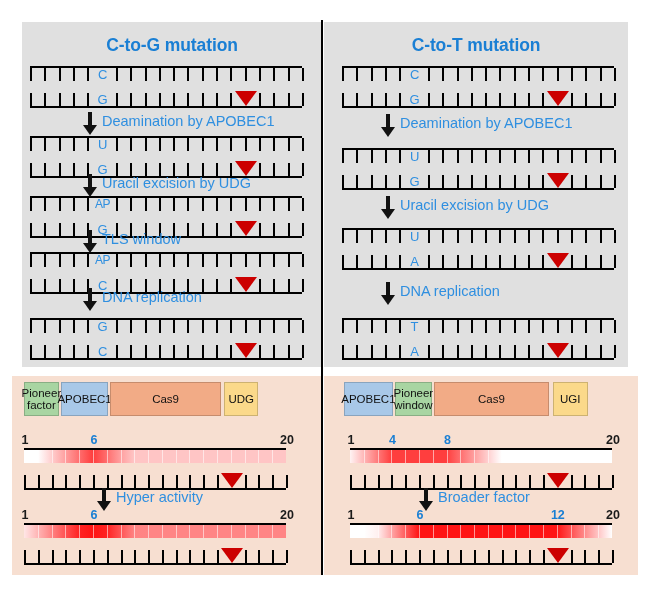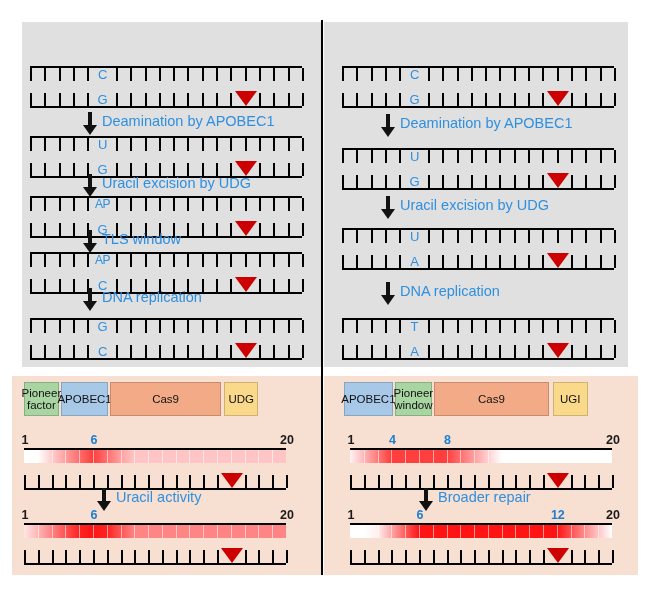--- a/index.html
+++ b/index.html
@@ -126,20 +126,22 @@
 <div class="stage">
 
   <div class="panel panel-top" style="left:22px;top:22px;width:300px;height:345px;"></div>
   <div class="panel panel-top" style="left:324px;top:22px;width:304px;height:345px;"></div>
 
   <div class="panel panel-bot" style="left:12px;top:376px;width:310px;height:199px;"></div>
   <div class="panel panel-bot" style="left:324px;top:376px;width:314px;height:199px;"></div>
 
   <div class="divider" style="left:321px;top:20px;height:555px;"></div>
 
+  <div class="panel-title" style="left:22px;top:35px;width:300px;">C-to-G mutation</div>
+  <div class="panel-title" style="left:324px;top:35px;width:304px;">C-to-T mutation</div>
 
   <div id="dyn">
       <div class="dna" style="left:30px;top:66px;width:272px;">
         <div class="strand-line top"></div>
         <div class="strand-line bot"></div>
         <div class="ticks upper">
           <div class="tick" style="left:0px;"></div>
           <div class="tick" style="left:14.31578947368421px;"></div>
           <div class="tick" style="left:28.63157894736842px;"></div>
           <div class="tick" style="left:42.94736842105263px;"></div>
@@ -448,21 +450,21 @@
           <div class="ht" style="left:234.42105263157893px;"></div>
           <div class="ht" style="left:248.21052631578945px;"></div>
         </div>
         <div class="num dark" style="left:-9px;width:20px;text-align:center;">1</div>
         <div class="num blue" style="left:59.94736842105263px;width:20px;text-align:center;">6</div>
         <div class="num dark" style="left:253px;width:20px;text-align:center;">20</div>
       </div>
       <div class="step" style="left:96px;top:488px;">
         <div class="arrow-shaft"></div>
         <div class="arrow-head"></div>
-        <div class="step-label">Uracil  activity</div>
+        <div class="step-label">Hyper  activity</div>
       </div>
       <div class="ruler" style="left:24px;top:509px;width:262px;">
         <div class="axis"></div>
         <div class="base-line"></div>
         <div class="rticks">
           <div class="rtick" style="left:0px;"></div>
           <div class="rtick" style="left:13.789473684210526px;"></div>
           <div class="rtick" style="left:27.57894736842105px;"></div>
           <div class="rtick" style="left:41.368421052631575px;"></div>
           <div class="rtick" style="left:55.1578947368421px;"></div>
@@ -768,21 +770,21 @@
           <div class="ht" style="left:248.21052631578945px;"></div>
         </div>
         <div class="num dark" style="left:-9px;width:20px;text-align:center;">1</div>
         <div class="num blue" style="left:32.368421052631575px;width:20px;text-align:center;">4</div>
         <div class="num blue" style="left:87.52631578947368px;width:20px;text-align:center;">8</div>
         <div class="num dark" style="left:253px;width:20px;text-align:center;">20</div>
       </div>
       <div class="step" style="left:418px;top:488px;">
         <div class="arrow-shaft"></div>
         <div class="arrow-head"></div>
-        <div class="step-label">Broader  repair</div>
+        <div class="step-label">Broader  factor</div>
       </div>
       <div class="ruler" style="left:350px;top:509px;width:262px;">
         <div class="axis"></div>
         <div class="base-line"></div>
         <div class="rticks">
           <div class="rtick" style="left:0px;"></div>
           <div class="rtick" style="left:13.789473684210526px;"></div>
           <div class="rtick" style="left:27.57894736842105px;"></div>
           <div class="rtick" style="left:41.368421052631575px;"></div>
           <div class="rtick" style="left:55.1578947368421px;"></div>

